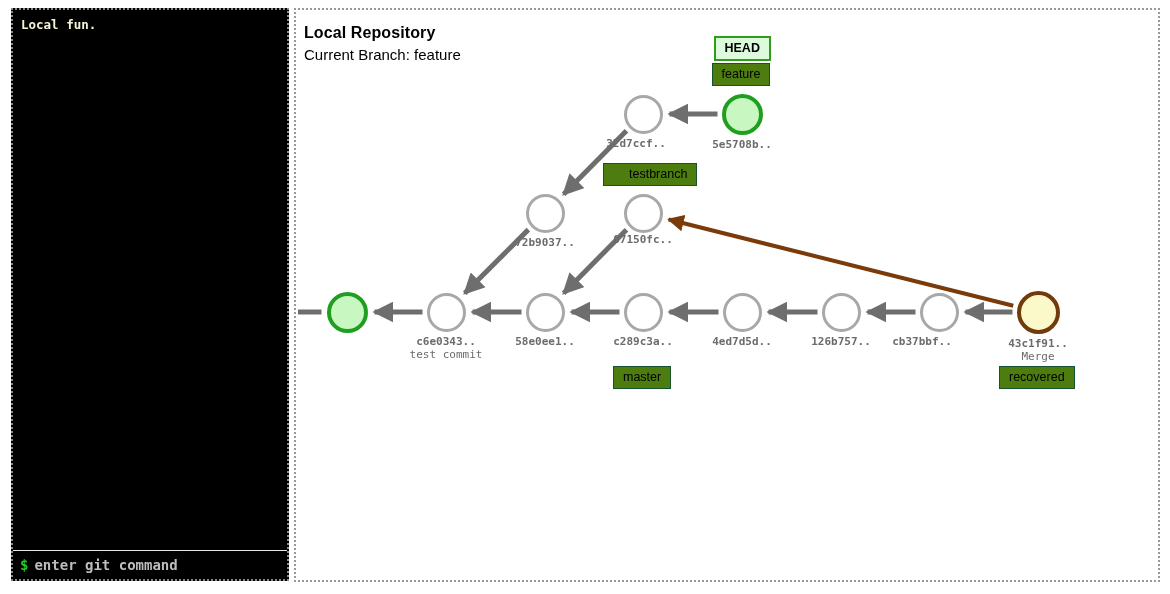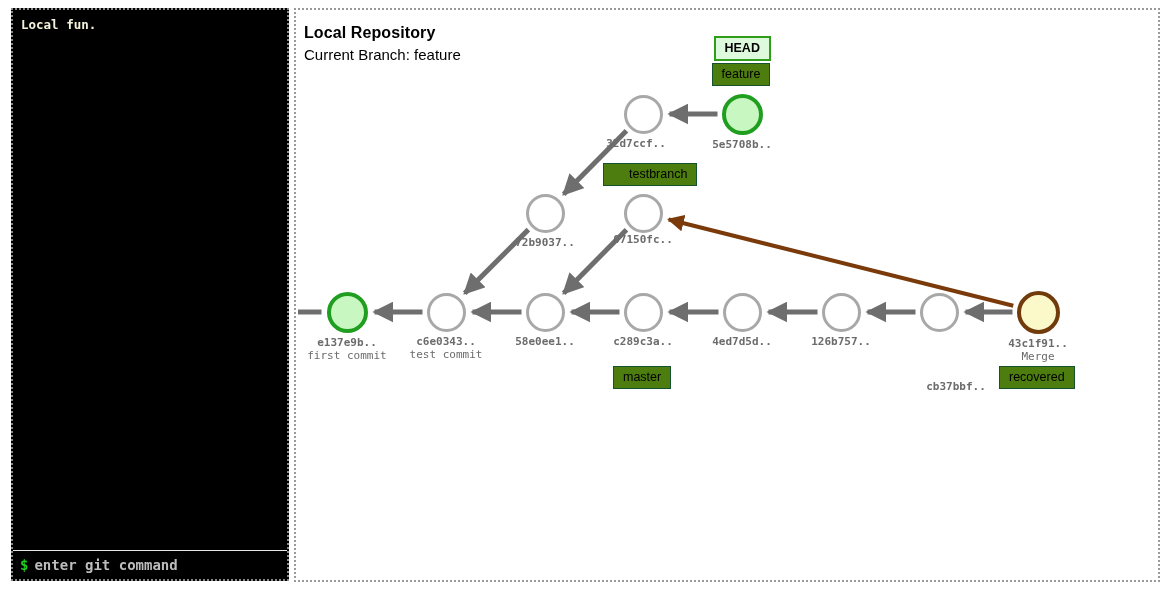--- a/index.html
+++ b/index.html
@@ -217,24 +217,20 @@
         <line x1="521.5" y1="302" x2="472.5" y2="302" stroke="#6e6e6e" stroke-width="5" marker-end="url(#arrow-grey)"></line>
         <line x1="619.5" y1="302" x2="571.5" y2="302" stroke="#6e6e6e" stroke-width="5" marker-end="url(#arrow-grey)"></line>
         <line x1="716.5" y1="302" x2="669.5" y2="302" stroke="#6e6e6e" stroke-width="5" marker-end="url(#arrow-grey)"></line>
         <line x1="717.2650541703043" y1="295.80060851356995" x2="372.70494370537" y2="209.44250487805476" stroke="#7a3a09" stroke-width="4" marker-end="url(#arrow-brown)"></line>
         <line x1="2" y1="302" x2="25.5" y2="302" stroke="#6e6e6e" stroke-width="5"></line>
       </g>
   </svg>
 
   <div id="graph-overlay">
       <div class="commit-node head-commit" style="left: 30.5px; top: 281.5px;"></div>
-      <div class="commit-label" style="left: -19px; top: 325.5px; width: 140px;">
-        <span class="hash">e137e9b..</span>
-        <span class="msg">first commit</span>
-      </div>
       <div class="commit-node plain" style="left: 130.5px; top: 282.5px;"></div>
       <div class="commit-label" style="left: 80px; top: 324.5px; width: 140px;">
         <span class="hash">c6e0343..</span>
         <span class="msg">test commit</span>
       </div>
       <div class="commit-node plain" style="left: 229.5px; top: 282.5px;"></div>
       <div class="commit-label" style="left: 179px; top: 324.5px; width: 140px;">
         <span class="hash">58e0ee1..</span>
       </div>
       <div class="commit-node plain" style="left: 327.5px; top: 282.5px;"></div>
@@ -243,21 +239,21 @@
       </div>
       <div class="commit-node plain" style="left: 426.5px; top: 282.5px;"></div>
       <div class="commit-label" style="left: 376px; top: 324.5px; width: 140px;">
         <span class="hash">4ed7d5d..</span>
       </div>
       <div class="commit-node plain" style="left: 525.5px; top: 282.5px;"></div>
       <div class="commit-label" style="left: 475px; top: 324.5px; width: 140px;">
         <span class="hash">126b757..</span>
       </div>
       <div class="commit-node plain" style="left: 623.5px; top: 282.5px;"></div>
-      <div class="commit-label" style="left: 590px; top: 324.5px; width: 140px; margin-top: 45px;">
+      <div class="commit-label" style="left: 556px; top: 324.5px; width: 140px;">
         <span class="hash">cb37bbf..</span>
       </div>
       <div class="commit-node merge-commit" style="left: 720.5px; top: 280.5px;"></div>
       <div class="commit-label" style="left: 672px; top: 326.5px; width: 140px;">
         <span class="hash">43c1f91..</span>
         <span class="msg">Merge</span>
       </div>
       <div class="commit-node plain" style="left: 229.5px; top: 183.5px;"></div>
       <div class="commit-label" style="left: 179px; top: 225.5px; width: 140px;">
         <span class="hash">72b9037..</span>

